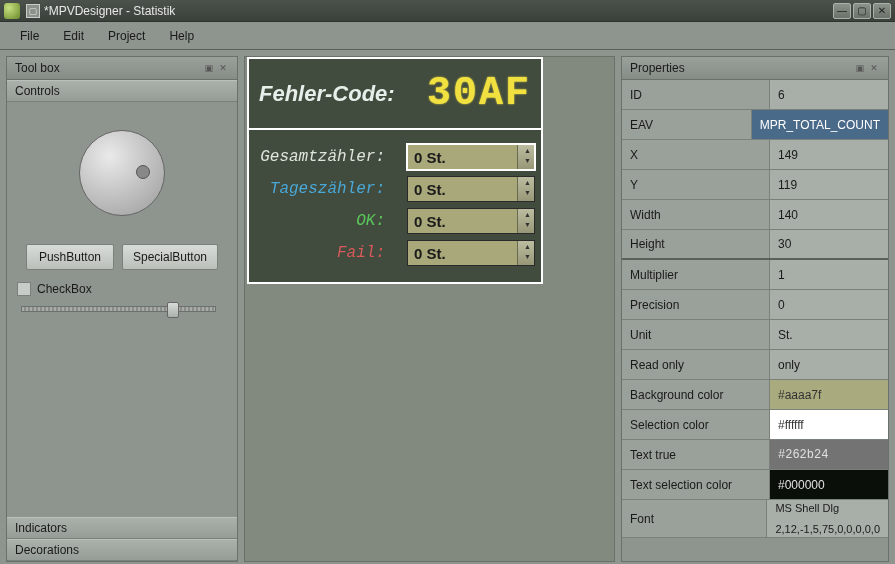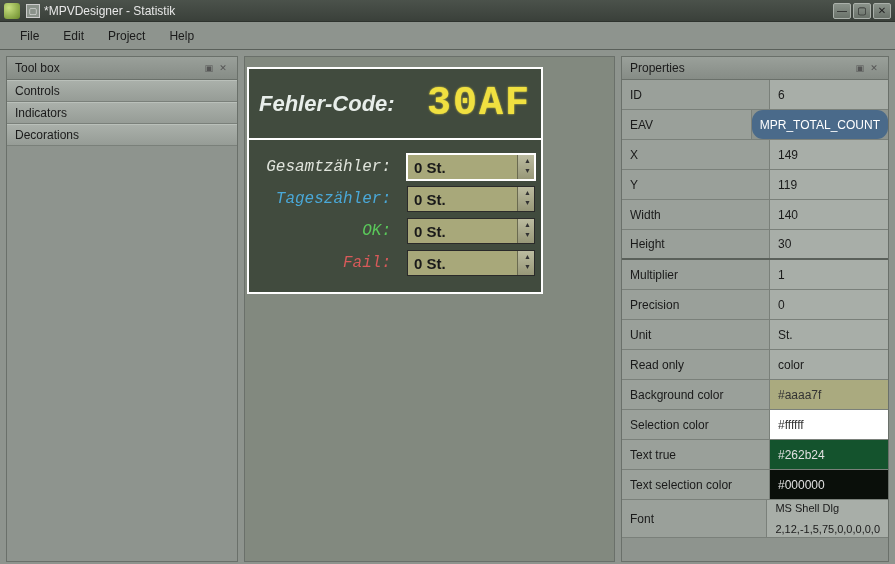--- a/index.html
+++ b/index.html
@@ -157,21 +157,21 @@
   position: absolute;
   left: 145px; top: -5px;
   width: 12px; height: 16px;
   background: linear-gradient(#d8dcd8, #aab0aa);
   border: 1px solid #666;
   border-radius: 2px;
 }
 
 .canvas-item {
   position: absolute;
-  left: 2px; top: 10px;
+  left: 2px; top: 0;
   width: 296px;
   border: 2px solid #fff;
   background: #414b3e;
   padding: 0;
 }
 .canvas-title {
   padding: 12px 10px;
   display: flex;
   align-items: center;
   justify-content: space-between;
@@ -193,21 +193,21 @@
   text-shadow: 0 0 2px #f0e040;
 }
 .canvas-fields {
   border-top: 2px solid #fff;
   padding: 8px 6px 10px;
 }
 .field-row {
   display: flex;
   align-items: center;
   margin: 6px 0;
-  gap: 14px;
+  gap: 20px;
 }
 .field-label {
   flex: 1;
   text-align: right;
   font-family: "Courier New", monospace;
   font-style: italic;
   font-size: 16px;
   padding-right: 2px;
 }
 .field-label.white { color: #e0e4dc; }
@@ -264,24 +264,24 @@
   display: flex; align-items: center;
   background: #9aa09a;
   border-right: 1px solid #7a807a;
 }
 .prop-val {
   flex: 1;
   padding: 0 8px;
   display: flex; align-items: center;
   background: #a8aea8;
 }
-.prop-val.highlight { background: #4a6a8a; color: #fff; border-radius: 11px; }
+.prop-val.highlight { background: #4a6a8a; color: #fff; }
 .prop-val.swatch-olive { background: #aaaa7f; color: #333; }
 .prop-val.swatch-white { background: #ffffff; color: #333; }
-.prop-val.swatch-dark { background: #14532d; color: #e0e0e0; }
+.prop-val.swatch-dark { background: #737373; color: #e0e0e0; font-family: Liberation Mono, monospace; }
 .prop-val.swatch-black { background: #0a0f0a; color: #e0e0e0; }
 .prop-row.font { height: 38px; }
 .prop-row.font .prop-val { font-size: 11px; line-height: 21px; }
 </style>
 </head>
 <body>
 
 <div class="titlebar">
   <div class="app-icon"></div>
   <div class="win-icon">▢</div>
@@ -302,20 +302,34 @@
 
   <div class="panel panel-left">
     <div class="panel-header">
       <span>Tool box</span>
       <div class="dock-icons">
         <div class="dock-icon">▣</div>
         <div class="dock-icon">✕</div>
       </div>
     </div>
     <div class="section-header">Controls</div>
+    <div class="controls-body">
+      <div class="dial"></div>
+      <div class="btn-row">
+        <div class="qbtn">PushButton</div>
+        <div class="qbtn">SpecialButton</div>
+      </div>
+      <div class="checkbox-row">
+        <div class="cb"></div>
+        <span>CheckBox</span>
+      </div>
+      <div class="slider">
+        <div class="thumb"></div>
+      </div>
+    </div>
     <div class="section-header">Indicators</div>
     <div class="section-header">Decorations</div>
   </div>
 
   <div class="panel-center">
     <div class="canvas-item">
       <div class="canvas-title">
         <span class="canvas-title-label">Fehler-Code:</span>
         <span class="segment">30AF</span>
       </div>
@@ -380,21 +394,21 @@
       <div class="prop-row">
           <div class="prop-key">Precision</div>
           <div class="prop-val">0</div>
         </div>
       <div class="prop-row">
           <div class="prop-key">Unit</div>
           <div class="prop-val">St.</div>
         </div>
       <div class="prop-row">
           <div class="prop-key">Read only</div>
-          <div class="prop-val">color</div>
+          <div class="prop-val">only</div>
         </div>
       <div class="prop-row">
           <div class="prop-key">Background color</div>
           <div class="prop-val swatch-olive">#aaaa7f</div>
         </div>
       <div class="prop-row">
           <div class="prop-key">Selection color</div>
           <div class="prop-val swatch-white">#ffffff</div>
         </div>
       <div class="prop-row">

